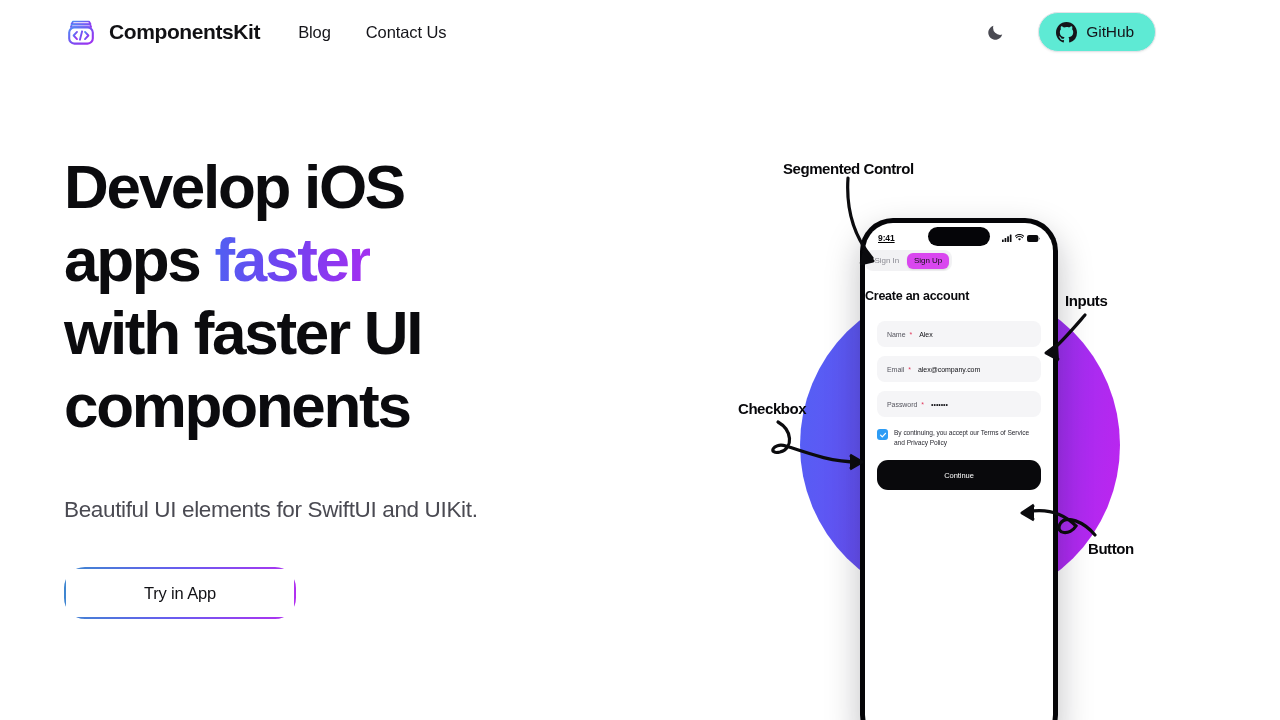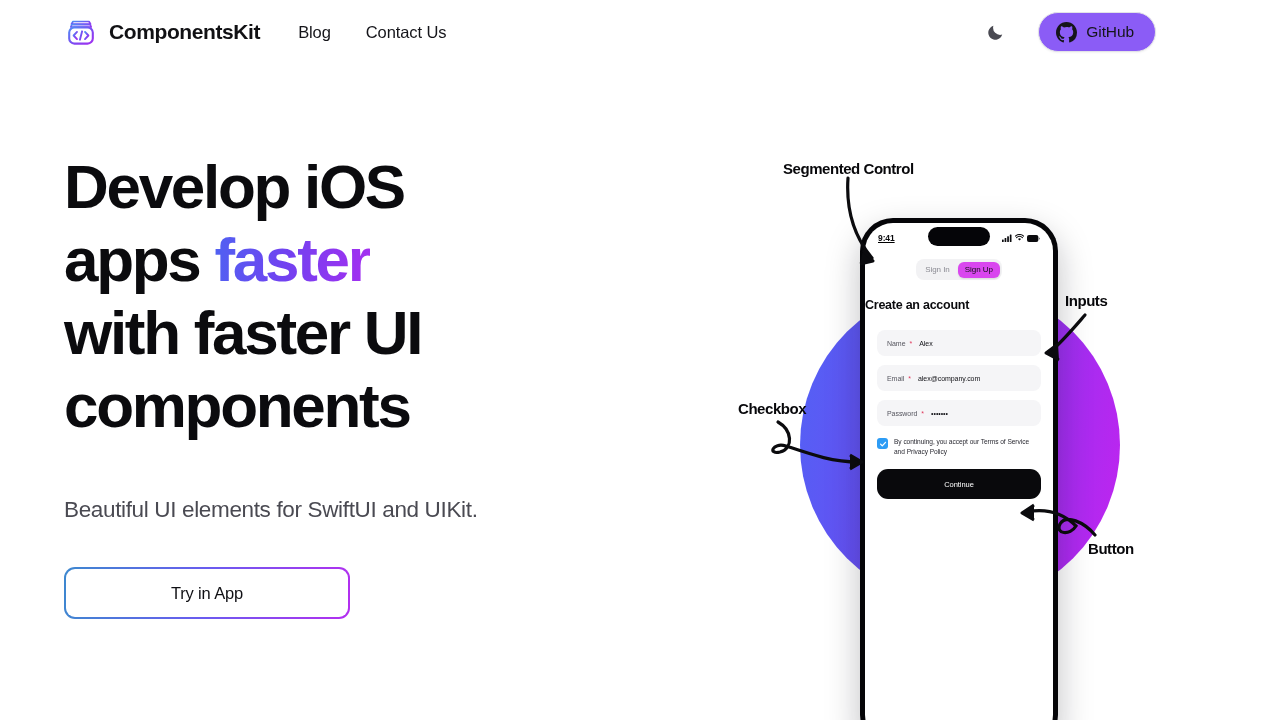--- a/index.html
+++ b/index.html
@@ -30,21 +30,21 @@
     margin-left:auto; display:flex; align-items:center; gap:30px;
   }
   .moon-btn {
     width:24px; height:24px; display:flex; align-items:center; justify-content:center;
     background:none; border:none; cursor:pointer; padding:0;
   }
   .gh-btn {
     display:flex; align-items:center; gap:9px;
     height:40px; padding:0 21px 0 17px;
     border:1px solid #e3e3e8; border-radius:20px;
-    background:#8b5cf6; cursor:pointer;
+    background:#5eead4; cursor:pointer;
     box-shadow:0 1px 2px rgba(16,16,24,.05);
   }
   .gh-label { font-size:15.5px; color:#15151a; letter-spacing:-0.1px; }
 
   
   .hero-left { position:absolute; left:64px; top:150px; width:620px; }
   .headline {
     font-size:62px; font-weight:bold; line-height:73px;
     color:#0b0b0e; letter-spacing:-2.3px;
   }
@@ -59,21 +59,21 @@
   }
   .cta-row { margin-top:44px; display:flex; gap:25px; }
   .btn-primary {
     width:260px; height:48px; border:none; border-radius:10px;
     background:linear-gradient(95deg,#4a74f6 0%,#6b50f3 45%,#b52df0 100%);
     color:#fff; font-size:16.5px; letter-spacing:-0.15px;
     display:flex; align-items:center; justify-content:center; gap:19px;
     cursor:pointer; font-family:inherit;
   }
   .btn-outline-wrap {
-    width:286px; height:52px; border-radius:11px; padding:2px;
+    width:232px; height:52px; border-radius:21px; padding:2px;
     background:linear-gradient(100deg,#3d88cf 0%,#6a5bf0 50%,#b42ef0 100%);
     cursor:pointer;
   }
   .btn-outline-inner {
     width:100%; height:100%; border-radius:9px; background:#fff;
     display:flex; align-items:center; justify-content:center;
     font-size:16.5px; color:#101014; letter-spacing:-0.15px;
   }
 
   
@@ -95,21 +95,21 @@
   .statusbar {
     height:24px; display:flex; align-items:center;
     padding:0 13px; position:relative; margin-top:3px;text-decoration:underline;
   }
   .st-time { font-size:8.5px; font-weight:bold; color:#08080b; letter-spacing:-0.1px; }
   .island {
     position:absolute; left:50%; top:1px; transform:translateX(-50%);
     width:62px; height:19px; background:#050508; border-radius:10px;
   }
   .st-icons { margin-left:auto; display:flex; align-items:center; gap:3px; }
-  .seg-wrap { display:flex; justify-content:center; margin-top:9px; }
+  .seg-wrap { display:flex; justify-content:flex-start; }
   .segmented {
     display:flex; background:#f2f2f4; border-radius:8px; padding:2.5px; gap:1px;
   }
   .seg {
     font-size:8px; padding:3.5px 7px; border-radius:6px; color:#8b8b93;
     cursor:pointer; letter-spacing:-0.05px;
   }
   .seg.active { background:#d946ef; color:#101014; box-shadow:0 1px 2px rgba(0,0,0,.1); }
   .form-title {
     font-size:12.5px; font-weight:bold; color:#0b0b0e;

